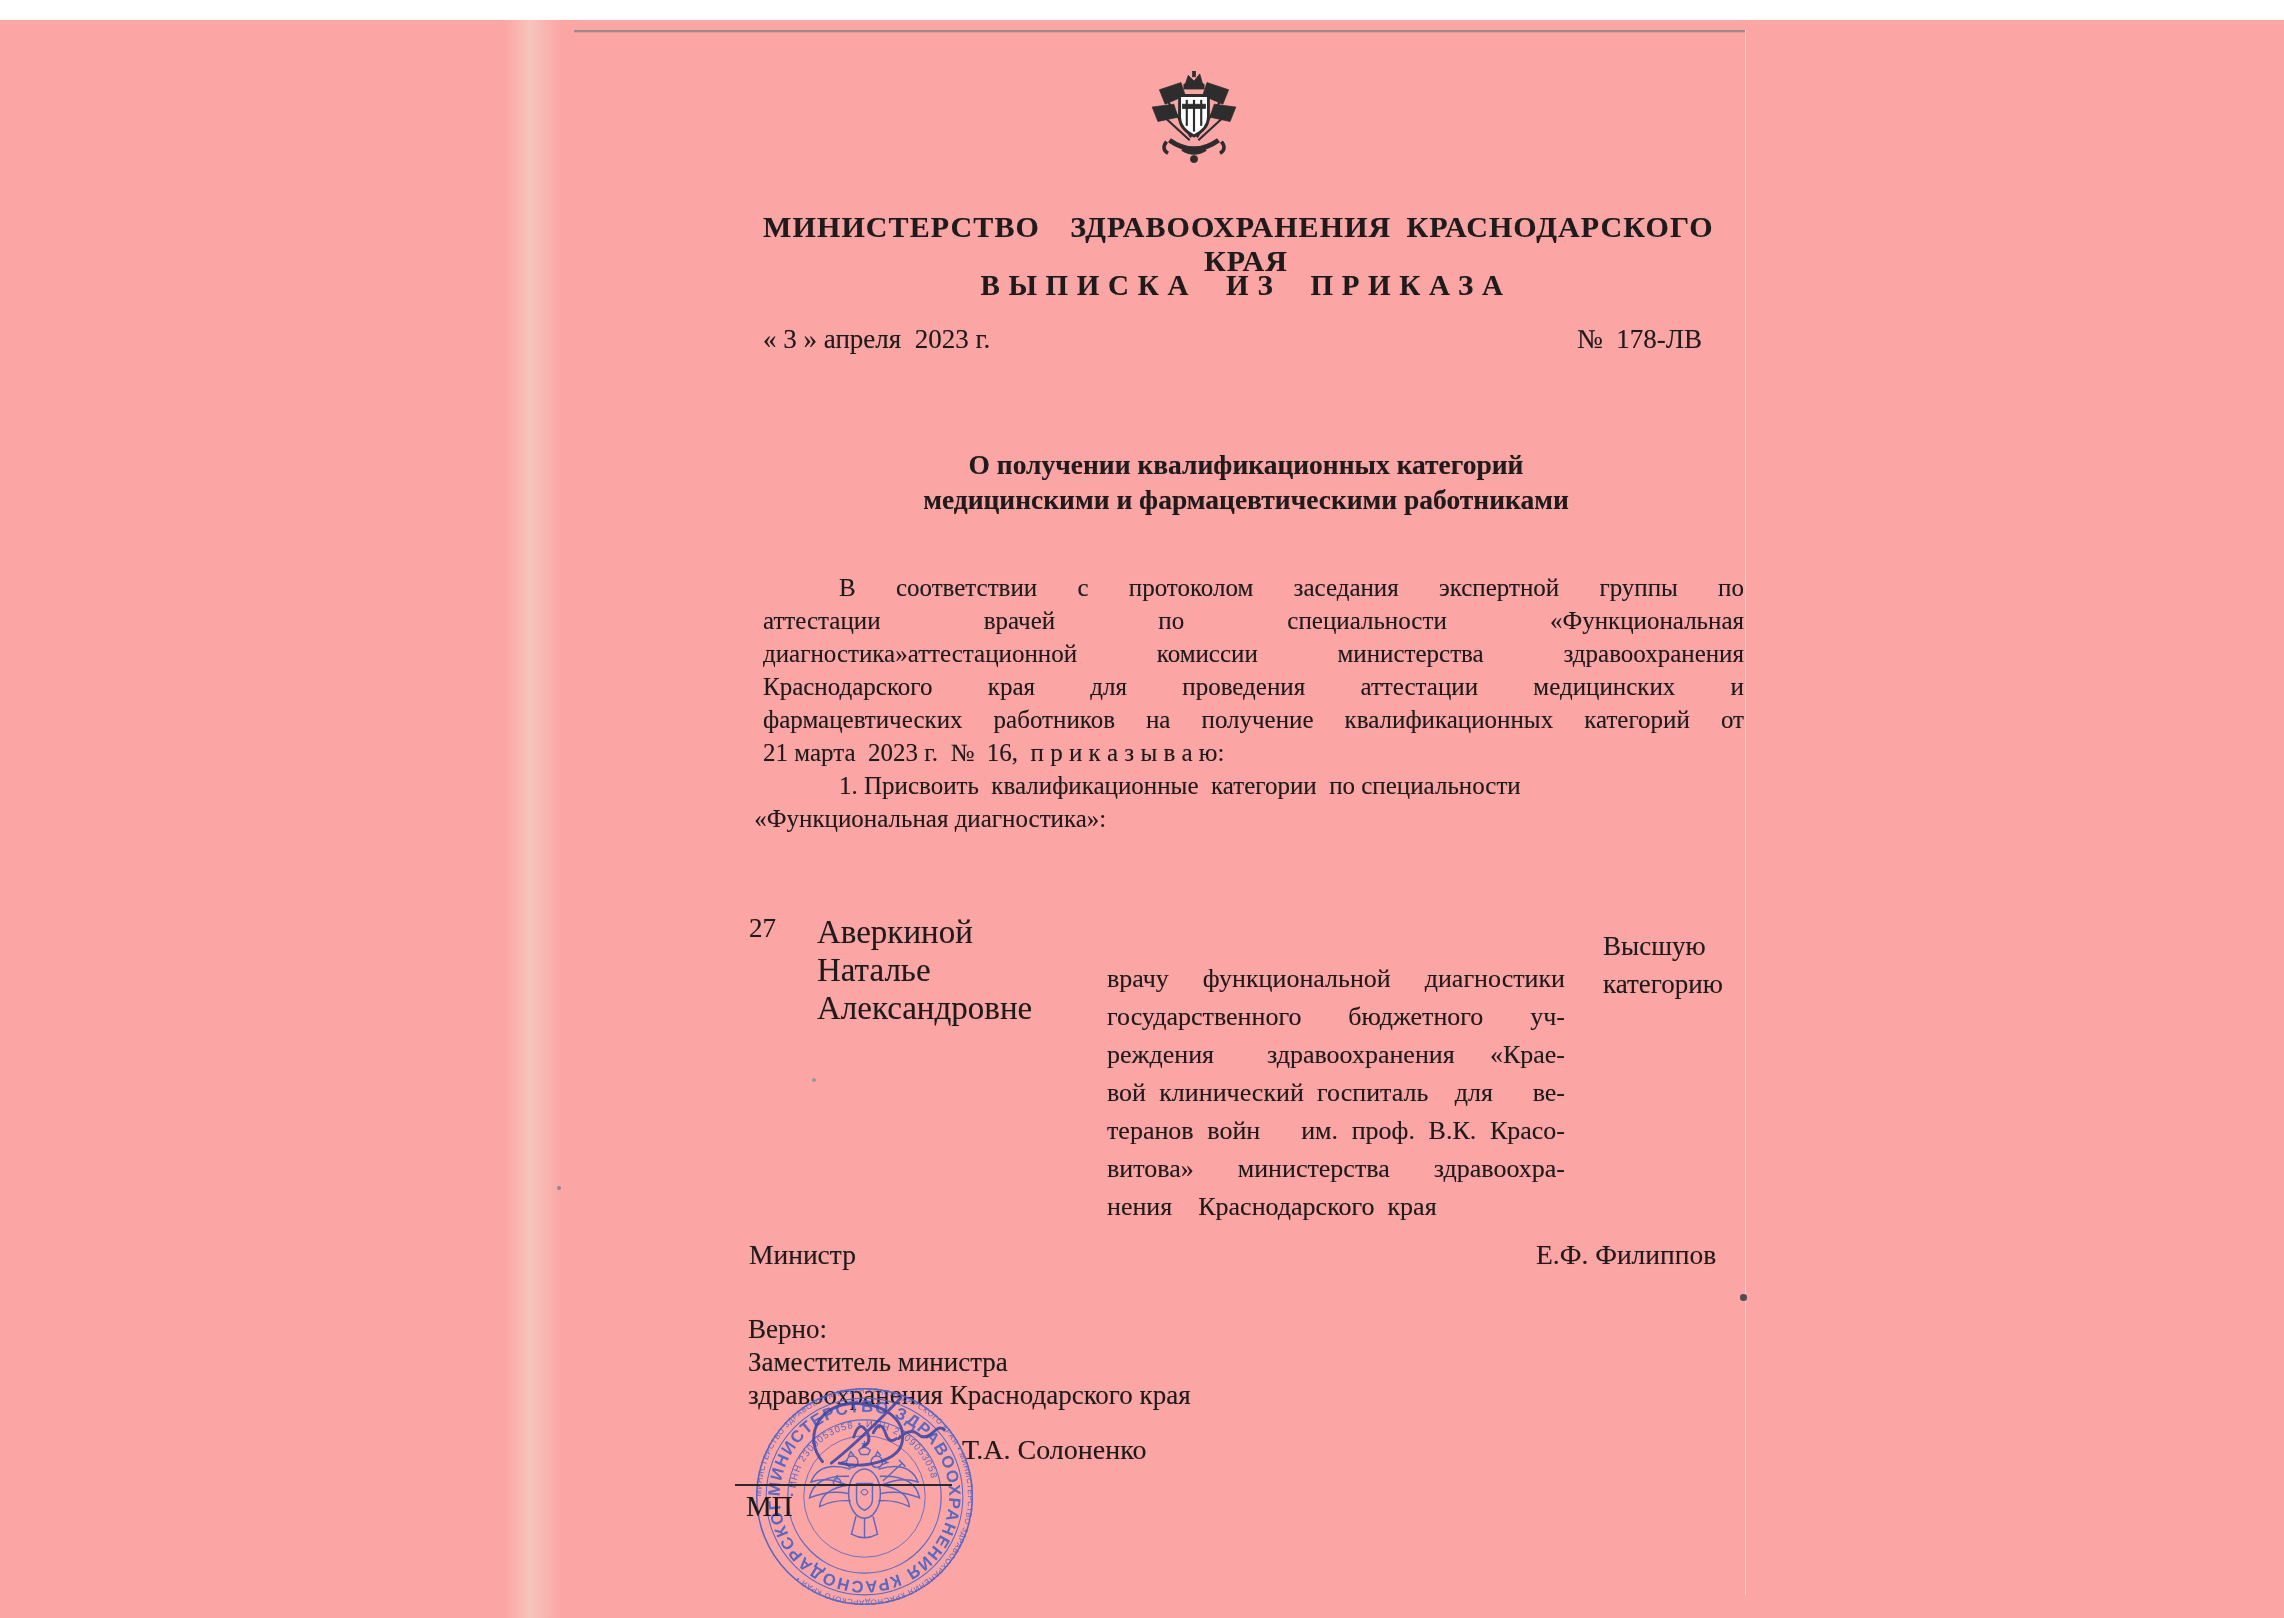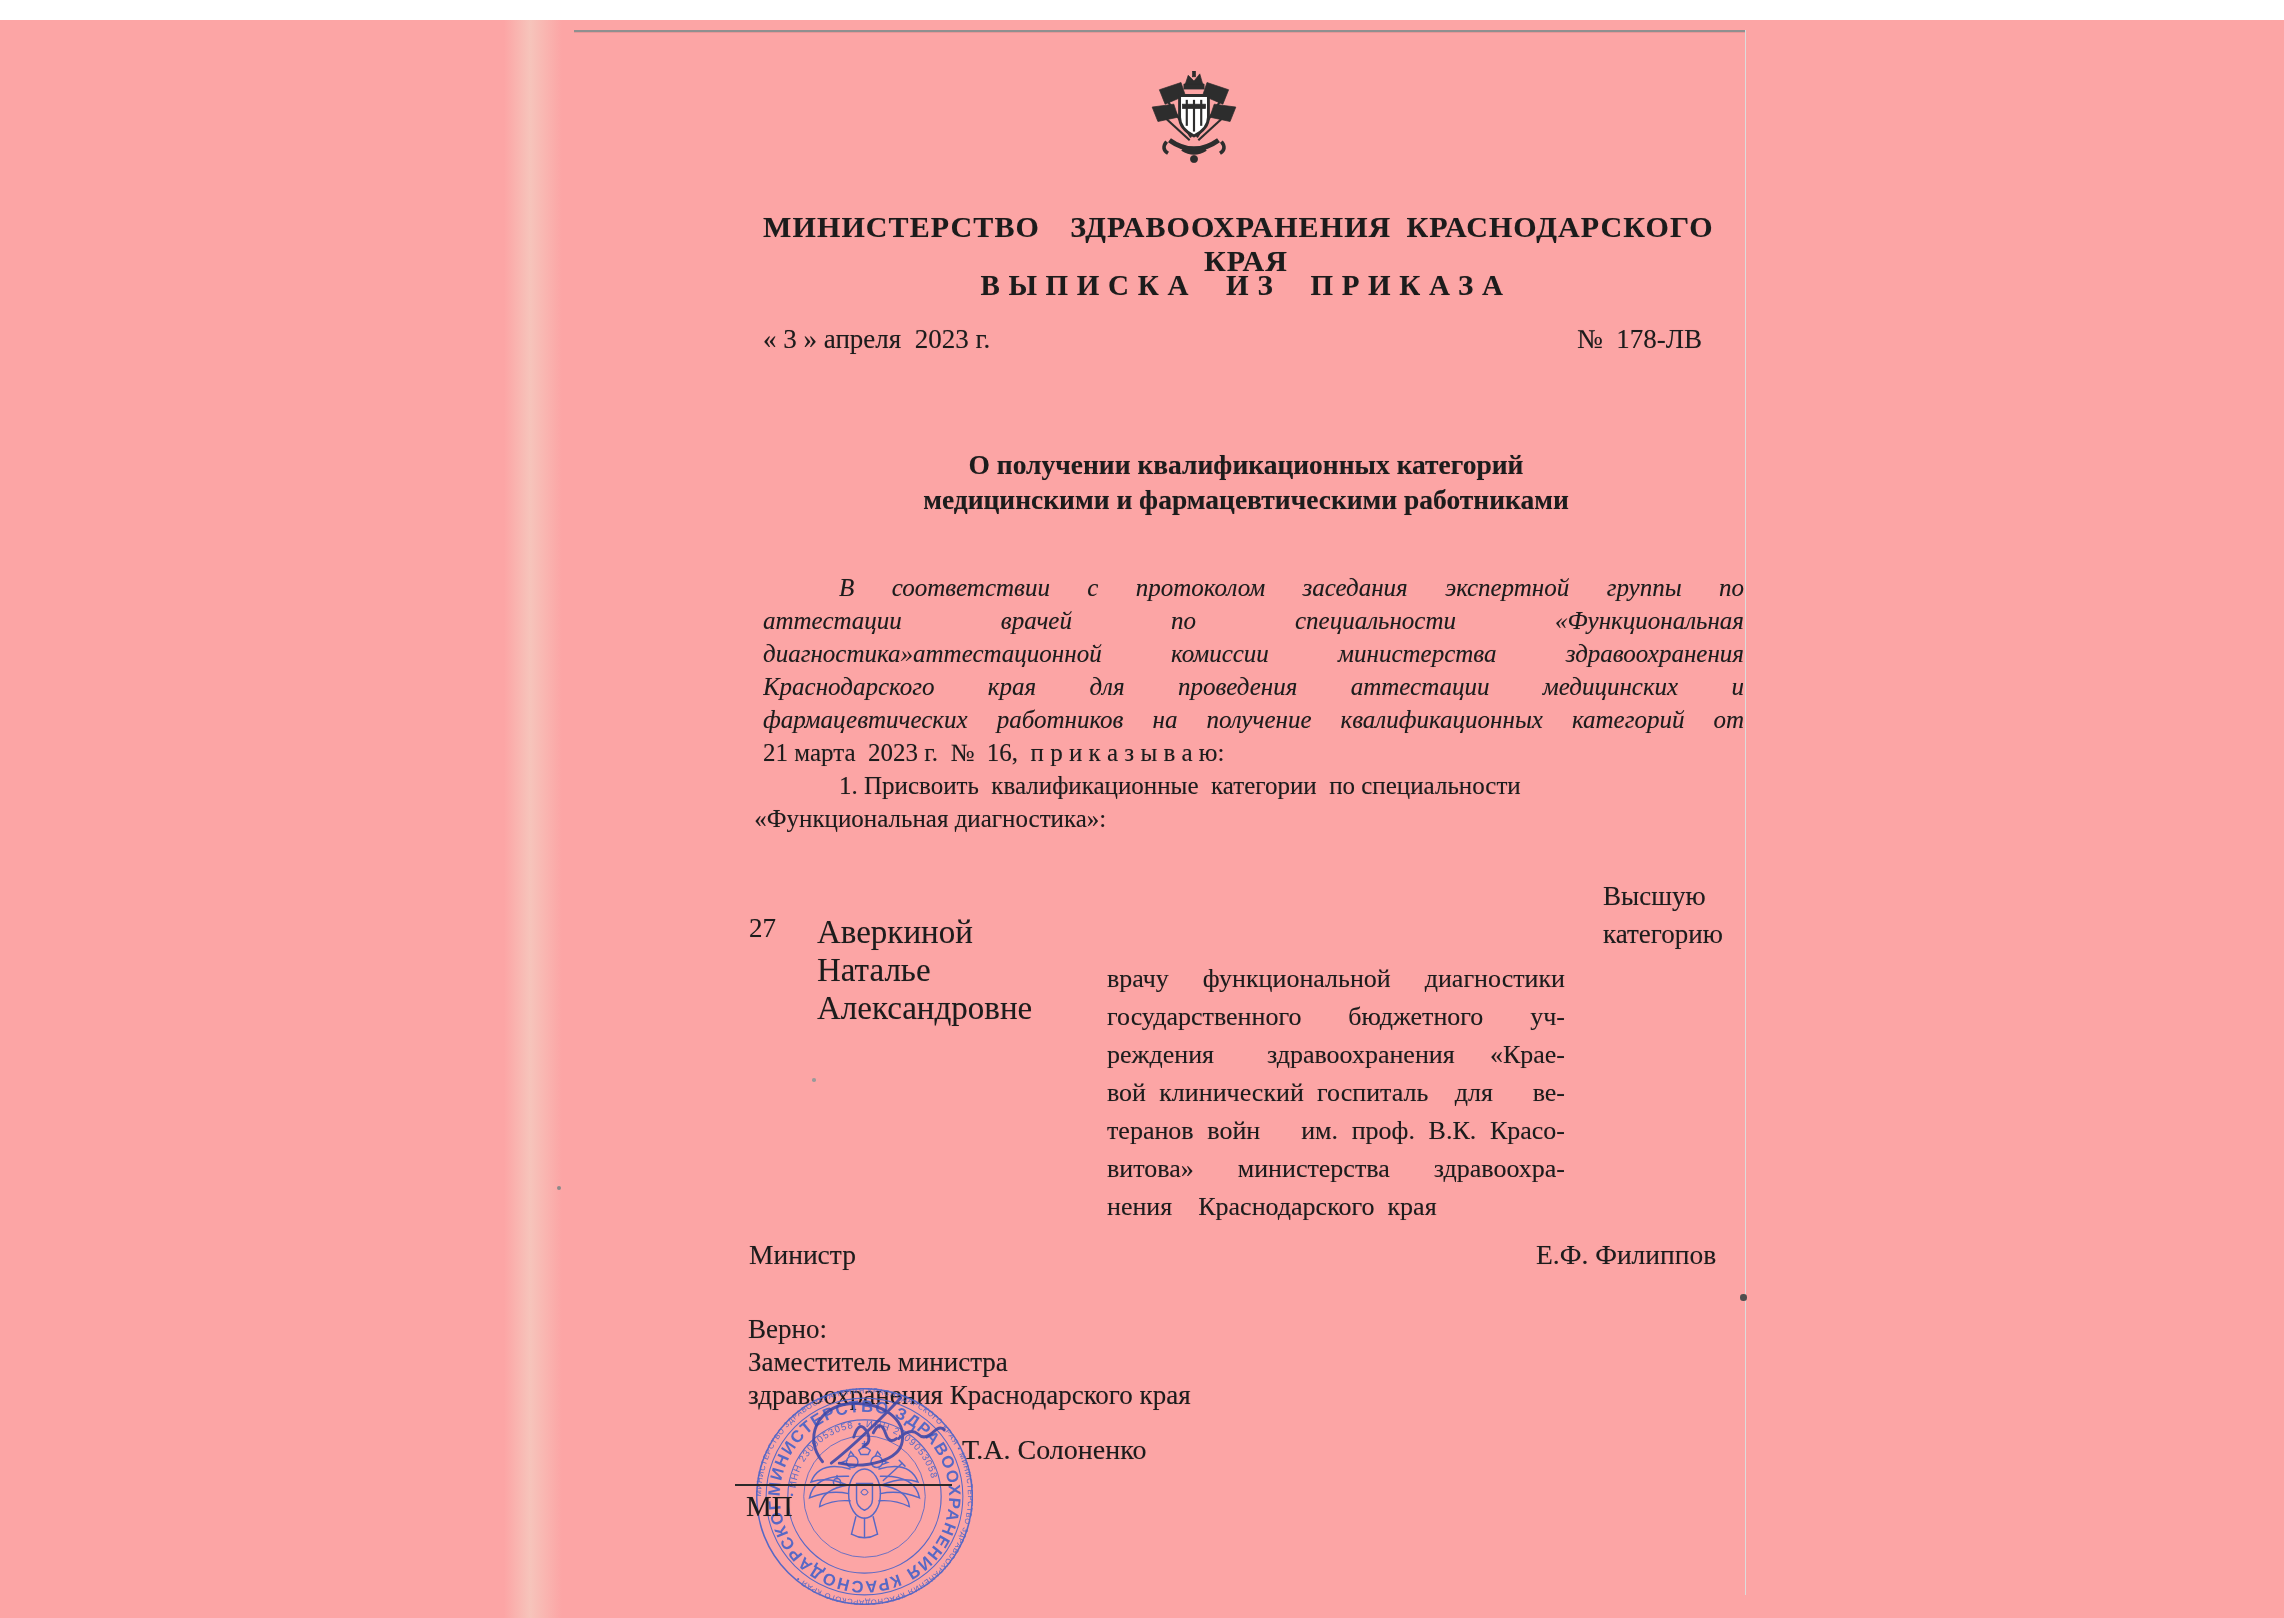--- a/index.html
+++ b/index.html
@@ -17,28 +17,28 @@
             font-size:30px;letter-spacing:1.1px;word-spacing:6.5px;}
   .vypiska{left:746px;top:249px;width:1000px;text-align:center;font-weight:bold;
            font-size:29px;letter-spacing:.30em;word-spacing:.45em;}
   .dateline{left:763px;top:304px;font-size:27px;}
   .docnum{left:1577px;top:304px;font-size:27px;}
   .city{left:746px;top:339px;width:1000px;text-align:center;font-size:27px;}
   .title{left:746px;width:1000px;text-align:center;font-weight:bold;font-size:27.5px;}
   
   .body-block{left:763px;top:551px;width:981px;font-size:25px;}
   .bline{height:33px;line-height:33px;white-space:nowrap;}
-  .bline.just{text-align:justify;text-align-last:justify;white-space:normal;height:33px;overflow:hidden;font-style:italic;}
+  .bline.just{text-align:justify;text-align-last:justify;white-space:normal;height:33px;overflow:hidden;}
   .bline.ind::before{content:"";display:inline-block;width:76px;}
   
   .t-num{left:749px;top:893px;font-size:27px;}
   .t-name{left:817px;top:893px;width:239px;font-size:33px;line-height:38px;}
   .t-pos{left:1107px;top:940px;width:458px;font-size:26px;line-height:38px;}
   .t-pos .pline{text-align:justify;text-align-last:justify;height:38px;overflow:hidden;}
-  .t-cat{left:1603px;top:857px;width:145px;font-size:27px;line-height:38px;}
+  .t-cat{left:1603px;top:907px;width:145px;font-size:27px;line-height:38px;}
   
   .minister-label{left:749px;top:1219px;font-size:27.5px;}
   .minister-name{left:1536px;top:1219px;font-size:27.5px;}
   .verno-block{left:748px;top:1293px;font-size:27px;line-height:33px;}
   .sig-line{left:735px;top:1464px;width:217px;height:2.2px;background:#2a2a2a;}
   .deputy-name{left:962px;top:1414px;font-size:28px;}
   .mp{left:746px;top:1470px;font-size:29px;}
   .txt{text-shadow:0 0 0.7px rgba(30,30,30,.35);}
   .seal-wrap{left:756px;top:1368px;width:217px;height:217px;filter:blur(0.3px);opacity:.92;}
   .emblem-wrap{left:1149px;top:51px;width:90px;height:101px;filter:blur(0.4px);}

